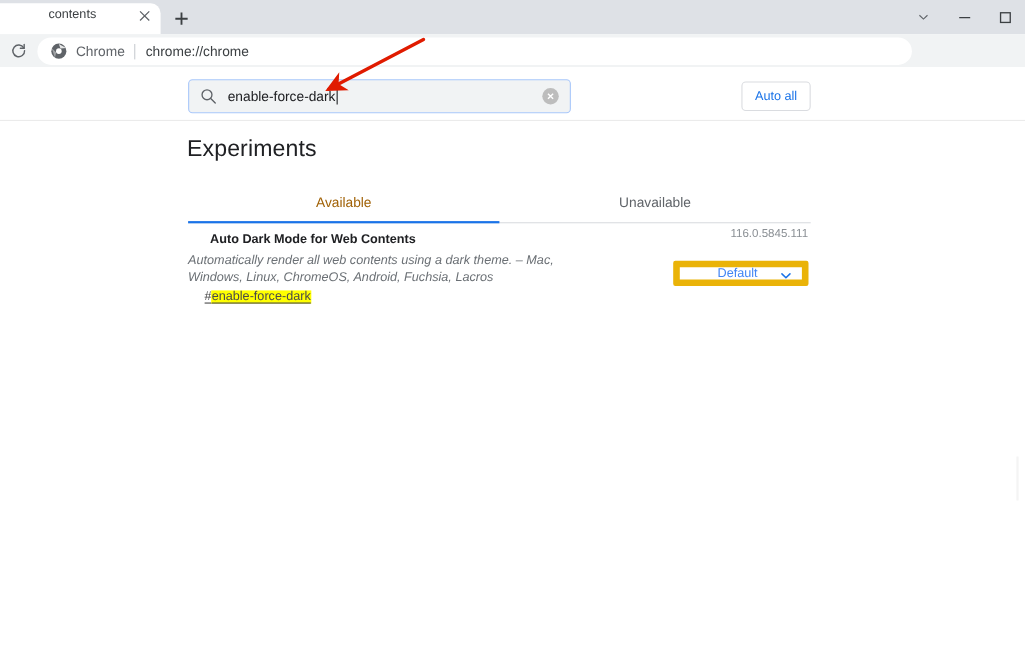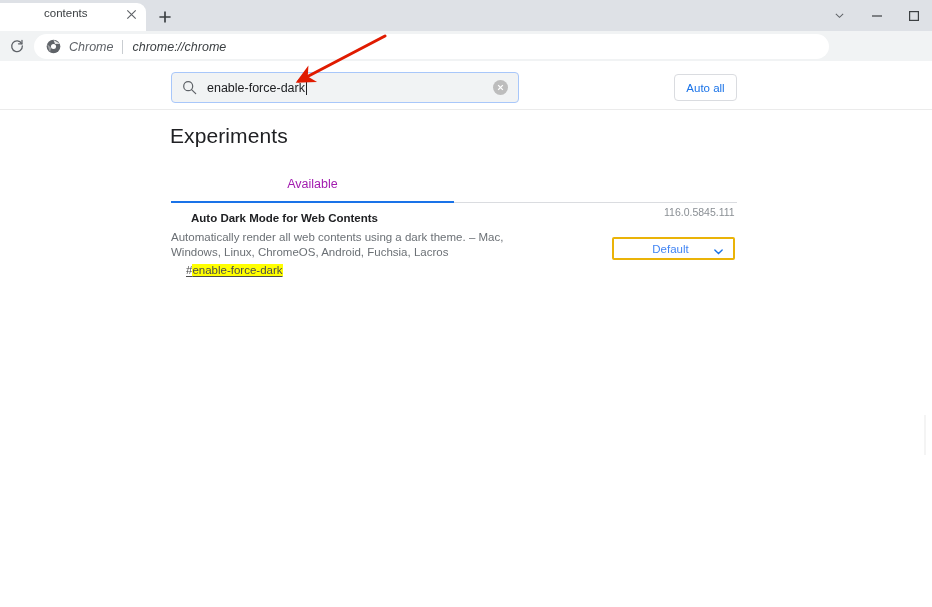--- a/index.html
+++ b/index.html
@@ -87,21 +87,20 @@
     border-radius: 50%;
   }
   .omnibox {
     position: absolute;
     left: 34px; top: 3px;
     width: 795px; height: 25px;
     background: #ffffff;
     border-radius: 13px;
     display: flex;
     align-items: center;
-    font-style: italic;
   }
   .chrome-logo {
     margin-left: 12px;
     width: 15px; height: 15px;
     flex: none;
   }
   .omni-label {
     margin-left: 8px;
     font-size: 12.5px;
     color: #5f6368;
@@ -246,21 +245,21 @@
     background: #1a73e8;
   }
   .ftab {
     position: absolute;
     top: 0;
     width: 283px; height: 34px;
     display: flex; align-items: center; justify-content: center;
     font-size: 12.5px;
     cursor: pointer;
   }
-  .ftab.one { left: 0; color: #a21caf; }
+  .ftab.one { left: 0; color: #a16207; }
   .ftab.two { left: 283px; color: #5f6368; }
 
   .experiment {
     position: absolute;
     left: 0; top: 102px;
     width: 932px;
   }
   .exp-name {
     position: absolute;
     left: 171px; top: 0;
@@ -269,20 +268,21 @@
     color: #202124;
     margin-left: 20px;
   }
   .exp-desc {
     position: absolute;
     left: 171px; top: 18px;
     width: 385px;
     font-size: 11.5px;
     line-height: 15px;
     color: #6b7075;
+    font-style: italic;
   }
   .exp-link {
     position: absolute;
     left: 186px; top: 52px;
     font-size: 11.5px;
     color: #4b4b4b;
     white-space: nowrap;
   }
   .exp-link .hash {
     text-decoration: underline;
@@ -291,21 +291,21 @@
   .exp-link .mark {
     background: #ffff00;
     text-decoration: underline;
     text-underline-offset: 2px;
   }
   .exp-select {
     position: absolute;
     left: 612px; top: 25px;
     width: 123px; height: 23px;
     background: #ffffff;
-    border: 2px solid #eab308;
+    border: 6px solid #eab308;
     border-radius: 2px;
     display: flex;
     align-items: center;
     cursor: pointer;
   }
   .exp-select-label {
     flex: 1;
     text-align: center;
     font-size: 11.5px;
     color: #4285f4;
@@ -455,20 +455,21 @@
 
     <div class="content">
 
       <div class="page-title">Experiments</div>
 
       <div class="version">116.0.5845.111</div>
 
       <div class="tabs">
         <div class="tabs-underline"></div>
         <div class="ftab one">Available</div>
+        <div class="ftab two">Unavailable</div>
         <div class="tabs-indicator"></div>
       </div>
 
       <div class="experiment">
 
         <div class="exp-name">Auto Dark Mode for Web Contents</div>
 
         <div class="exp-desc">Automatically render all web contents using a dark theme. – Mac, Windows, Linux, ChromeOS, Android, Fuchsia, Lacros</div>
 
         <div class="exp-link">

